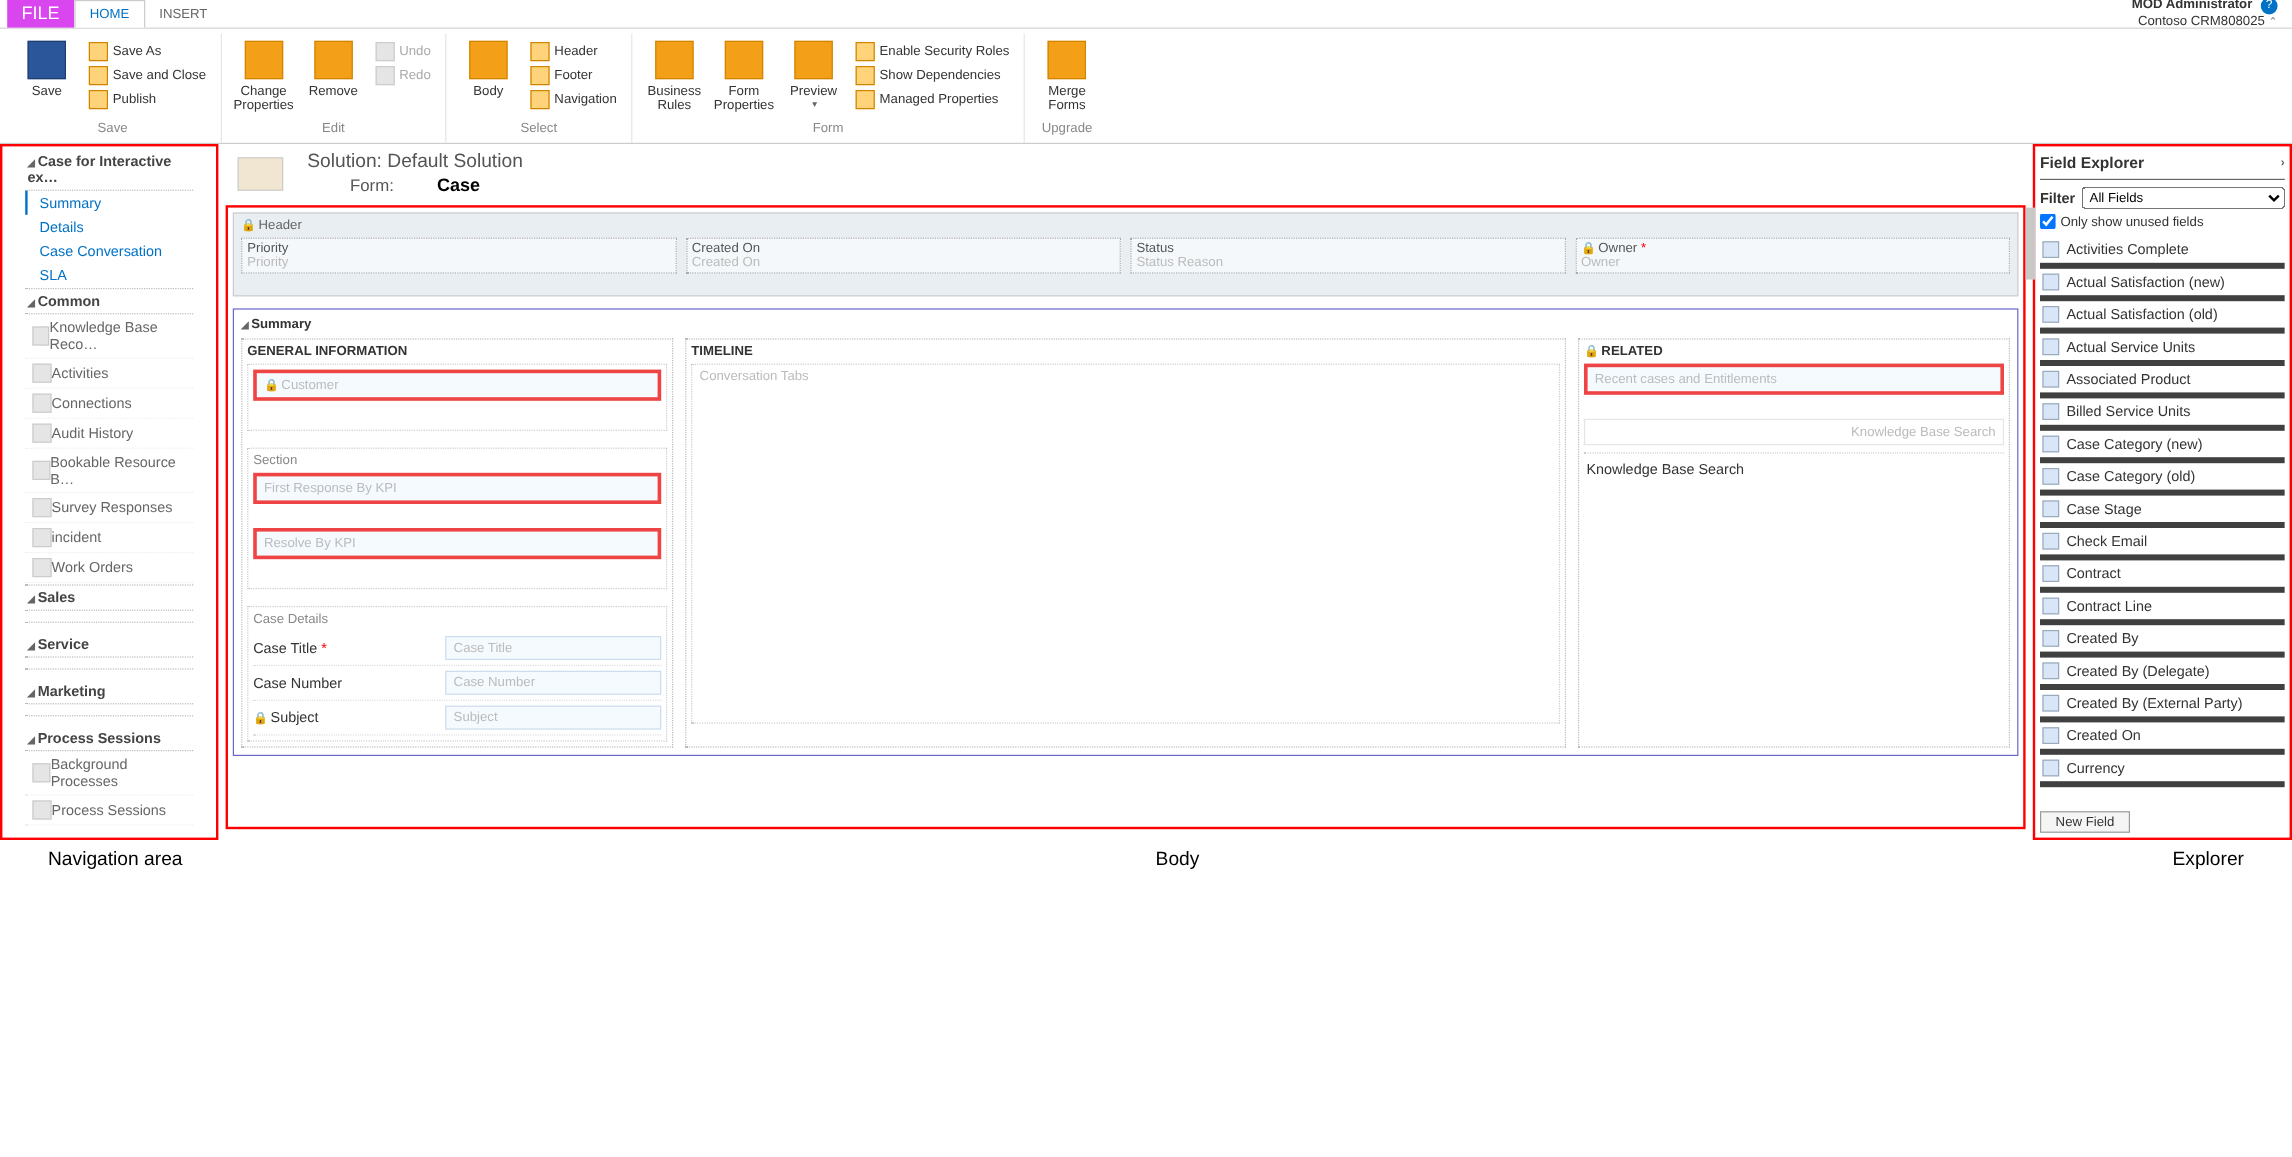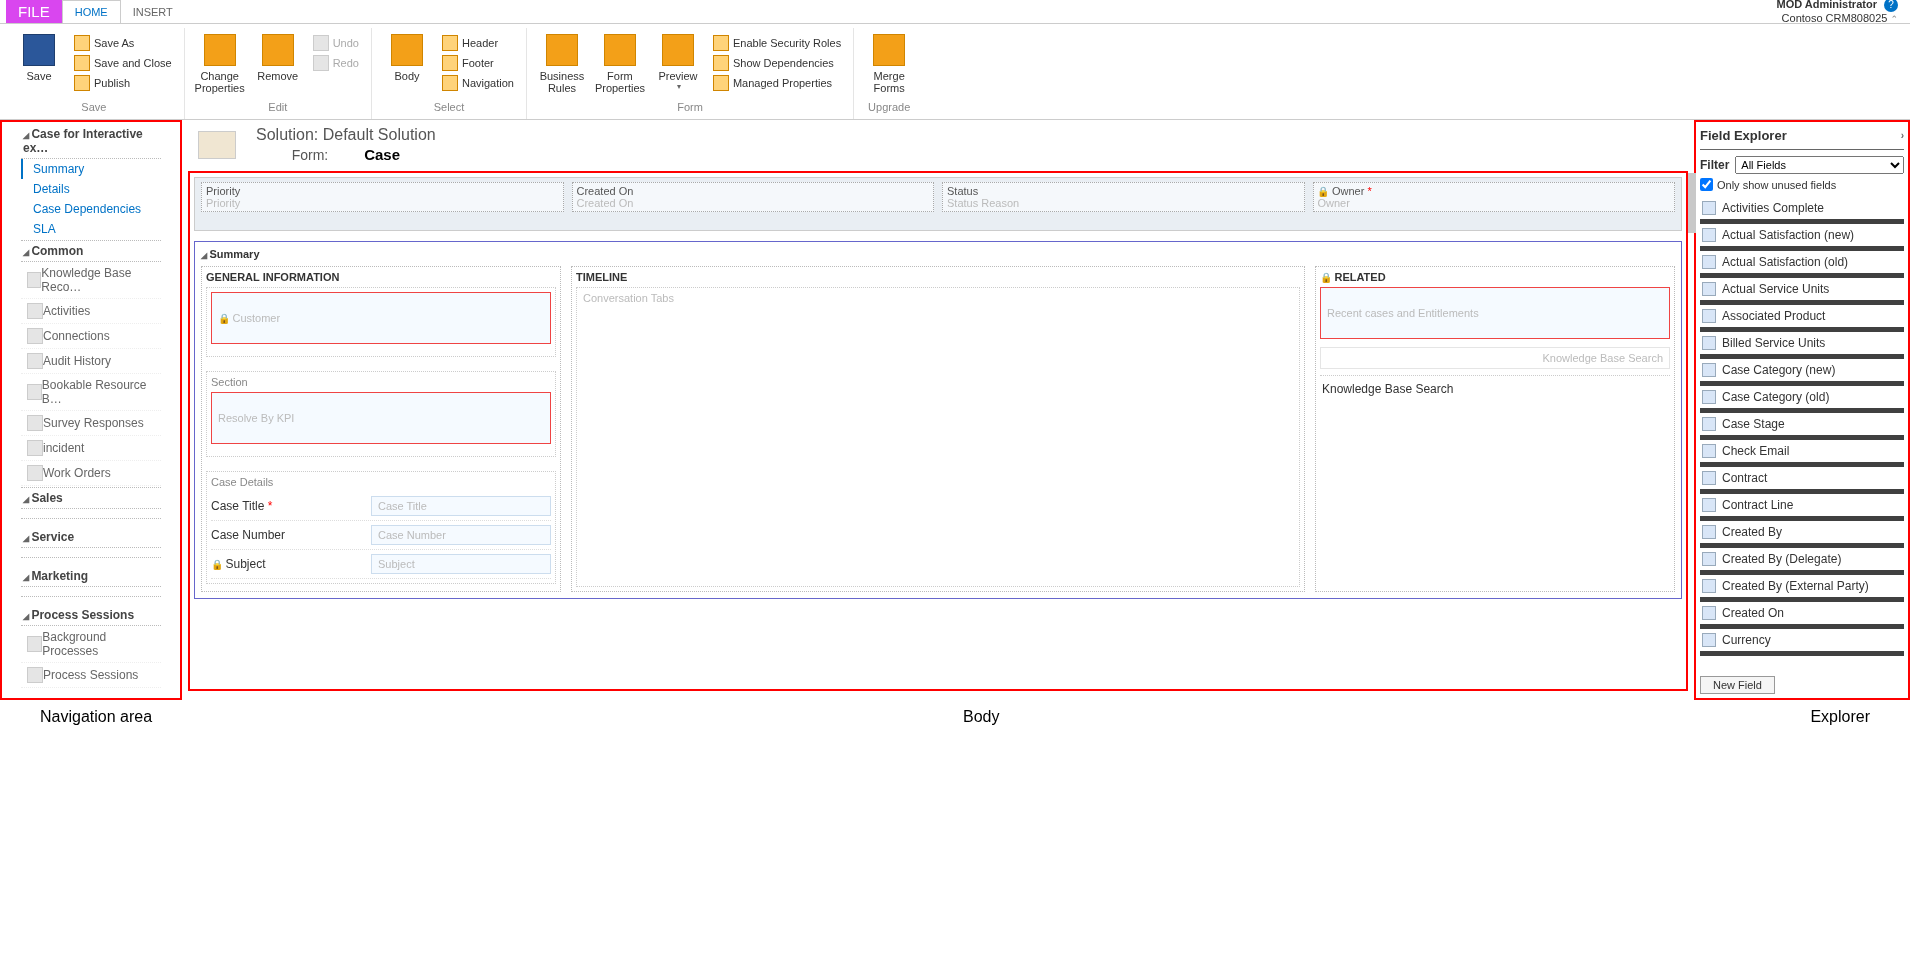--- a/index.html
+++ b/index.html
@@ -62,21 +62,21 @@
 .summary-wrap { border: 1px solid #66c; padding: 6px; }
 .summary-wrap .sec-label { font-weight: bold; color: #333; margin-bottom: 6px; }
 .cols { display: flex; gap: 10px; }
 .col { border: 1px dotted #bbb; padding: 4px; }
 .col1 { width: 360px; display:flex; flex-direction:column; gap: 14px;}
 .col2 { flex: 1; }
 .col3 { width: 360px; }
 .col-title { font-size: 11px; font-weight: bold; color: #333; margin-bottom: 4px; }
 .sub-sec { border: 1px dotted #ccc; padding: 4px; }
 .sub-sec-title { font-size: 11px; color: #888; margin-bottom: 4px; }
-.field-slot { border: 1px solid #ef4444; background: #f5faff; padding: 19px 6px; color: #bbb; font-size: 11px; margin-bottom: 8px; }
+.field-slot { border: 3px solid #ef4444; background: #f5faff; padding: 4px 6px; color: #bbb; font-size: 11px; margin-bottom: 20px; }
 .field-row { display: flex; align-items: center; border-bottom: 1px dotted #ddd; padding: 4px 0; }
 .field-row .rlabel { width: 160px; font-size: 12px; color: #333; }
 .field-row .rinput { flex: 1; border: 1px solid #cde; background: #f5faff; padding: 3px 6px; color: #bbb; font-size: 11px; }
 .conv-slot { border: 1px dotted #ccc; padding: 4px 6px; color: #bbb; font-size: 11px; min-height: 300px; }
 .kb-slot { border: 1px solid #e5e5e5; padding: 4px 6px; color: #bbb; font-size: 11px; min-height: 18px; margin-top: 6px; text-align: right;}
 .kb-body { border-top: 1px dotted #ccc; margin-top: 6px; min-height: 170px; padding: 6px 2px; font-size: 12px; color: #333; }
 
 .explorer { width: 216px; border: 2px solid red; min-height: 580px; padding: 4px; font-size: 12px; display:flex; flex-direction:column; }
 .exp-title { font-weight: bold; font-size: 13px; border-bottom: 1px solid #666; padding: 2px 0 6px 0; margin-bottom: 6px; display:flex; justify-content:space-between; align-items:center;}
 .exp-filter-row { display: flex; align-items: center; gap: 6px; margin-bottom: 4px; }
@@ -222,21 +222,21 @@
     <div class="rg-title">Upgrade</div>
   </div>
 </div>
 
 <div class="main">
 
   <div class="nav-panel">
     <div class="nav-group-title">Case for Interactive ex…</div>
     <div class="nav-item sel">Summary</div>
     <div class="nav-item">Details</div>
-    <div class="nav-item">Case Dependencies</div>
+    <div class="nav-item">Case Conversation</div>
     <div class="nav-item">SLA</div>
     <div class="nav-divider"></div>
     <div class="nav-group-title">Common</div>
     <div class="nav-item2">
         <span class="ni"></span>
         <span>Knowledge Base Reco…</span>
       </div>
     <div class="nav-item2">
         <span class="ni"></span>
         <span>Activities</span>
@@ -289,20 +289,21 @@
       <div>
         <div class="line1"><span>Solution:</span> <span>Default Solution</span></div>
         <div class="line2"><span>Form:</span><b>Case</b></div>
       </div>
     </div>
 
     <div class="body-panel">
       <div class="scroll-thumb"></div>
 
       <div class="hdr-sec">
+        <div class="sec-label"><span class="lock-ico">🔒</span><span>Header</span></div>
         <div class="hdr-fields">
           <div class="hdr-field">
             <div class="flabel">Priority</div>
             <div class="fph">Priority</div>
           </div>
           <div class="hdr-field">
             <div class="flabel">Created On</div>
             <div class="fph">Created On</div>
           </div>
           <div class="hdr-field">
@@ -322,20 +323,21 @@
 
           <div class="col col1">
             <div>
               <div class="col-title">GENERAL INFORMATION</div>
               <div class="sub-sec">
                 <div class="field-slot"><span class="lock-ico">🔒</span><span>Customer</span></div>
               </div>
             </div>
             <div class="sub-sec">
               <div class="sub-sec-title">Section</div>
+              <div class="field-slot">First Response By KPI</div>
               <div class="field-slot">Resolve By KPI</div>
             </div>
             <div class="sub-sec">
               <div class="sub-sec-title">Case Details</div>
               <div class="field-row">
                 <div class="rlabel"><span>Case Title</span> <span class="req-ast">*</span></div>
                 <div class="rinput">Case Title</div>
               </div>
               <div class="field-row">
                 <div class="rlabel">Case Number</div>

